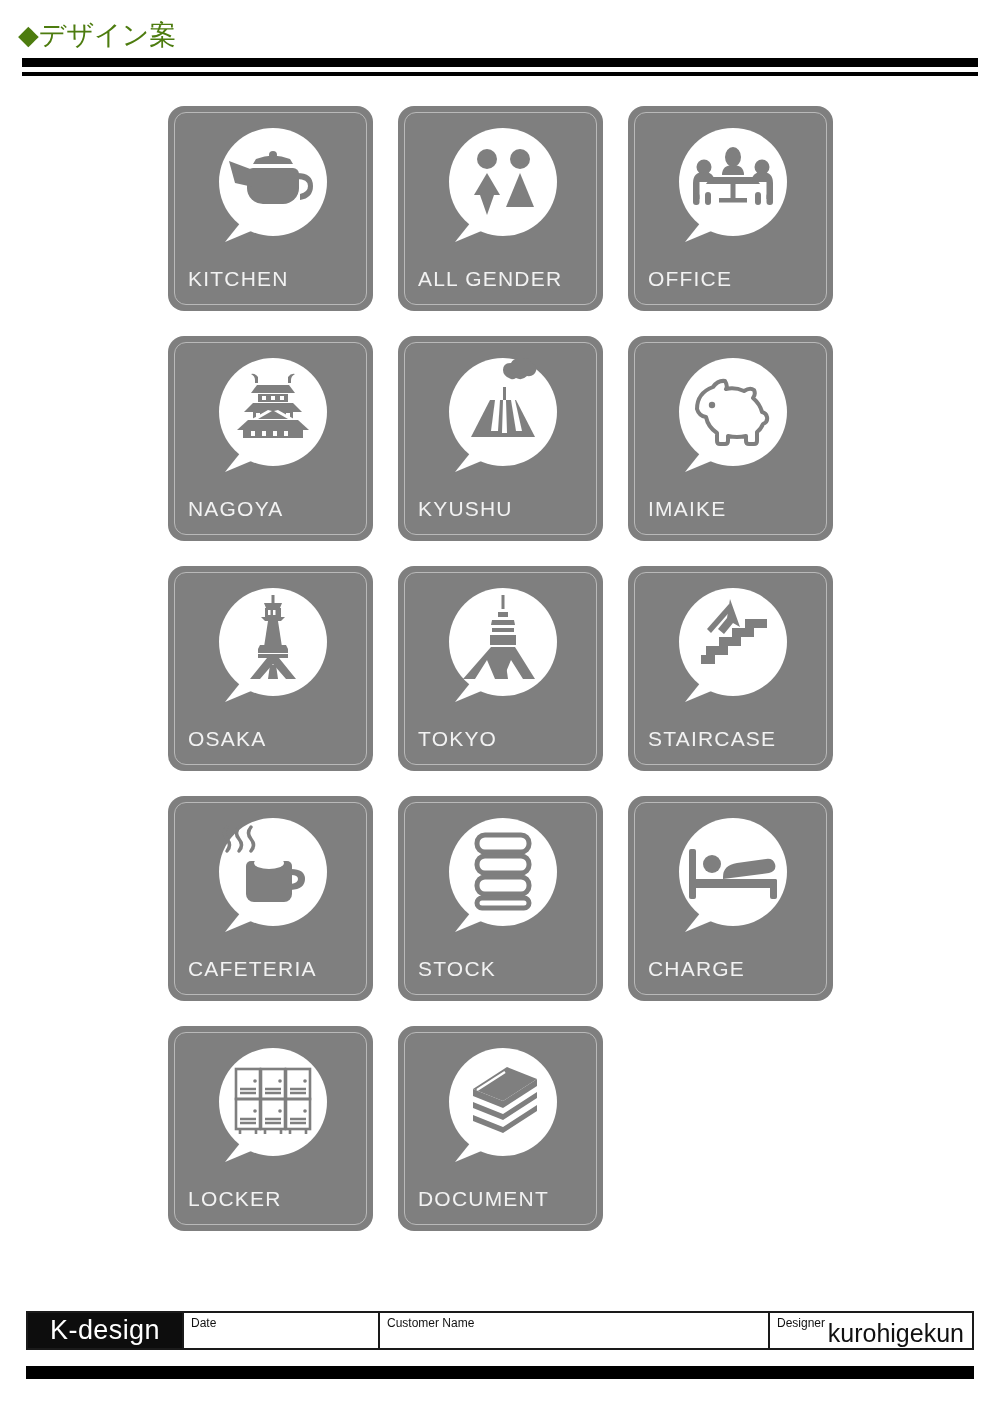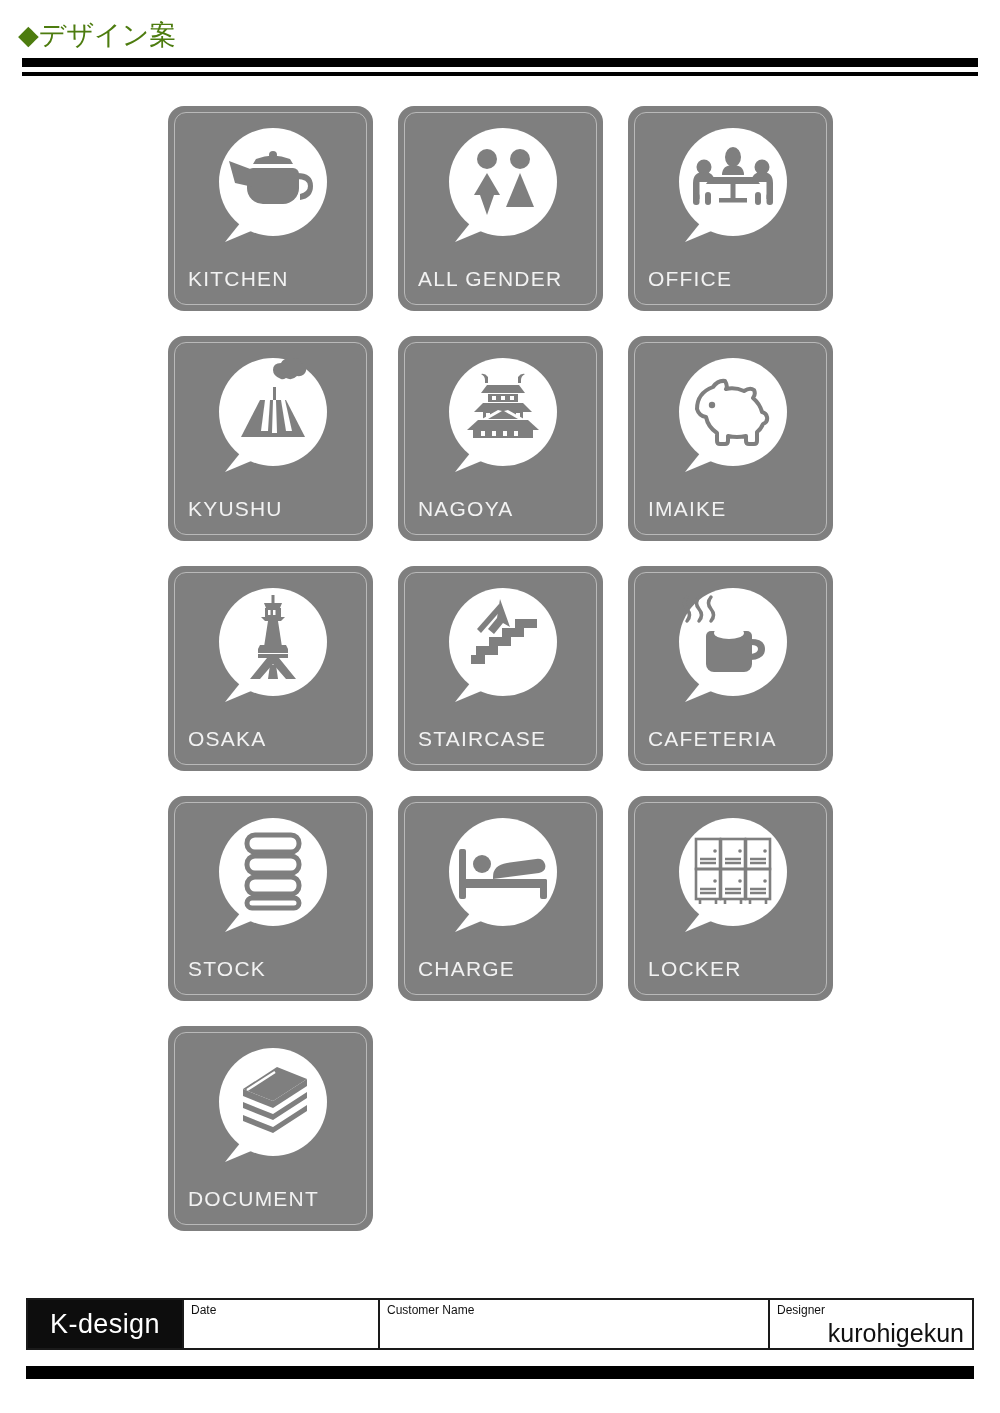--- a/index.html
+++ b/index.html
@@ -112,21 +112,21 @@
   
   .footer {
     position: absolute;
     left: 26px;
     right: 26px;
     bottom: 34px;
   }
   .footer-table {
     display: flex;
     border: 2px solid #1a1a1a;
-    height: 52px;
+    height: 39px;
     box-sizing: border-box;
     background: #fff;
   }
   .cell {
     position: relative;
     box-sizing: border-box;
     border-right: 2px solid #1a1a1a;
     height: 100%;
   }
   .cell:last-child { border-right: none; }
@@ -252,43 +252,20 @@
                 <circle cx="29" cy="-14" r="7.5"></circle>
                 <path d="M40 2 q0 -11 -11 -11 q-7 0 -9.5 5 v5 h14 v17 h6.5 z"></path>
                 <rect x="33.5" y="12" width="6.5" height="12" rx="3"></rect>
                 <rect x="22" y="11" width="6" height="13" rx="3"></rect>
               </g>
             </g>
           </svg>
         </div>
       </div>
       <div class="tile-label">OFFICE</div>
-    </div>
-    <div class="tile">
-      <div class="bubble-wrap">
-        <div class="bubble">
-          <svg viewBox="0 0 124 124" xmlns="http://www.w3.org/2000/svg">
-            <g fill="#ffffff">
-              <circle cx="64" cy="58" r="54"></circle>
-              <path d="M40 88 L16 118 L52 103 Z"></path>
-            </g>
-            <g transform="translate(64,57)">
-              <g fill="#7f7f7f">
-                <path d="M-32 26 L-13 -11 h26 L32 26 Z"></path>
-                <path d="M-8 -11 L-12 20 L-5 20 L-3 -11 Z" fill="#fff"></path>
-                <path d="M0 -11 L-1 22 L4 22 L3 -11 Z" fill="#fff"></path>
-                <path d="M8 -11 L13 20 L19 20 L12 -11 Z" fill="#fff"></path>
-                <rect x="0" y="-24" width="3" height="13"></rect>
-                <path d="M8 -32 q-8 -3 -8 -9 q0 -7 8 -7 q3 -6 10 -4 q8 -3 10 4 q7 2 5 8 q-2 6 -9 5 q-5 5 -11 2 q-3 2 -5 1 z"></path>
-              </g>
-            </g>
-          </svg>
-        </div>
-      </div>
-      <div class="tile-label">KYUSHU</div>
     </div>
     <div class="tile">
       <div class="bubble-wrap">
         <div class="bubble">
           <svg viewBox="0 0 124 124" xmlns="http://www.w3.org/2000/svg">
             <g fill="#ffffff">
               <circle cx="64" cy="58" r="54"></circle>
               <path d="M40 88 L16 118 L52 103 Z"></path>
             </g>
             <g transform="translate(64,57)">
@@ -321,20 +298,43 @@
     </div>
     <div class="tile">
       <div class="bubble-wrap">
         <div class="bubble">
           <svg viewBox="0 0 124 124" xmlns="http://www.w3.org/2000/svg">
             <g fill="#ffffff">
               <circle cx="64" cy="58" r="54"></circle>
               <path d="M40 88 L16 118 L52 103 Z"></path>
             </g>
             <g transform="translate(64,57)">
+              <g fill="#7f7f7f">
+                <path d="M-32 26 L-13 -11 h26 L32 26 Z"></path>
+                <path d="M-8 -11 L-12 20 L-5 20 L-3 -11 Z" fill="#fff"></path>
+                <path d="M0 -11 L-1 22 L4 22 L3 -11 Z" fill="#fff"></path>
+                <path d="M8 -11 L13 20 L19 20 L12 -11 Z" fill="#fff"></path>
+                <rect x="0" y="-24" width="3" height="13"></rect>
+                <path d="M8 -32 q-8 -3 -8 -9 q0 -7 8 -7 q3 -6 10 -4 q8 -3 10 4 q7 2 5 8 q-2 6 -9 5 q-5 5 -11 2 q-3 2 -5 1 z"></path>
+              </g>
+            </g>
+          </svg>
+        </div>
+      </div>
+      <div class="tile-label">KYUSHU</div>
+    </div>
+    <div class="tile">
+      <div class="bubble-wrap">
+        <div class="bubble">
+          <svg viewBox="0 0 124 124" xmlns="http://www.w3.org/2000/svg">
+            <g fill="#ffffff">
+              <circle cx="64" cy="58" r="54"></circle>
+              <path d="M40 88 L16 118 L52 103 Z"></path>
+            </g>
+            <g transform="translate(64,57)">
               <g fill="none" stroke="#7f7f7f" stroke-width="4" stroke-linejoin="round" stroke-linecap="round">
                 <path d="M-36 -2 q0 -16 16 -22 q5 -7 12 -6 q3 5 1 8 q9 -2 18 2 q6 -4 10 -1 q2 4 -1 8 q7 6 9 14 q4 1 5 5 q1 5 -4 7 q-2 5 -6 8 l0 9 q0 3 -3 3 h-5 q-3 0 -3 -3 v-5 q-9 2 -18 0 v5 q0 3 -3 3 h-5 q-3 0 -3 -3 l0 -8 q-9 -6 -11 -16 q-7 -1 -9 -8 z"></path>
               </g>
               <circle cx="-21" cy="-6" r="3.2" fill="#7f7f7f"></circle>
             </g>
           </svg>
         </div>
       </div>
       <div class="tile-label">IMAIKE</div>
     </div>
@@ -370,20 +370,44 @@
     <div class="tile">
       <div class="bubble-wrap">
         <div class="bubble">
           <svg viewBox="0 0 124 124" xmlns="http://www.w3.org/2000/svg">
             <g fill="#ffffff">
               <circle cx="64" cy="58" r="54"></circle>
               <path d="M40 88 L16 118 L52 103 Z"></path>
             </g>
             <g transform="translate(64,57)">
               <g fill="#7f7f7f">
+                <rect x="-1.5" y="-46" width="3" height="14"></rect>
+                <rect x="-5" y="-29" width="10" height="5"></rect>
+                <path d="M-11 -21 h22 l1 5 h-24 z"></path>
+                <rect x="-11" y="-13" width="22" height="4"></rect>
+                <rect x="-13" y="-6" width="26" height="10"></rect>
+                <path d="M-12 6 h24 l20 32 h-12 l-12 -19 l-8 19 h-8 l-8 -19 l-12 19 h-12 z"></path>
+                <path d="M-3 24 h6 l2 14 h-10 z"></path>
+              </g>
+            </g>
+          </svg>
+        </div>
+      </div>
+      <div class="tile-label">TOKYO</div>
+    </div>
+    <div class="tile">
+      <div class="bubble-wrap">
+        <div class="bubble">
+          <svg viewBox="0 0 124 124" xmlns="http://www.w3.org/2000/svg">
+            <g fill="#ffffff">
+              <circle cx="64" cy="58" r="54"></circle>
+              <path d="M40 88 L16 118 L52 103 Z"></path>
+            </g>
+            <g transform="translate(64,57)">
+              <g fill="#7f7f7f">
                 <path d="M12 -22 h22 v9 h-13 v9 h-13 v9 h-13 v9 h-13 v9 h-14 v-9 h5 v-9 h13 v-9 h13 v-9 h13 z"></path>
                 <path d="M-3 -42 l10 28 l-7 -4 l-9 11 l-6 -5 l9 -11 z"></path>
                 <path d="M-22 -8 L0 -33 l-4 -4 L-26 -12 z"></path>
               </g>
             </g>
           </svg>
         </div>
       </div>
       <div class="tile-label">STAIRCASE</div>
     </div>

